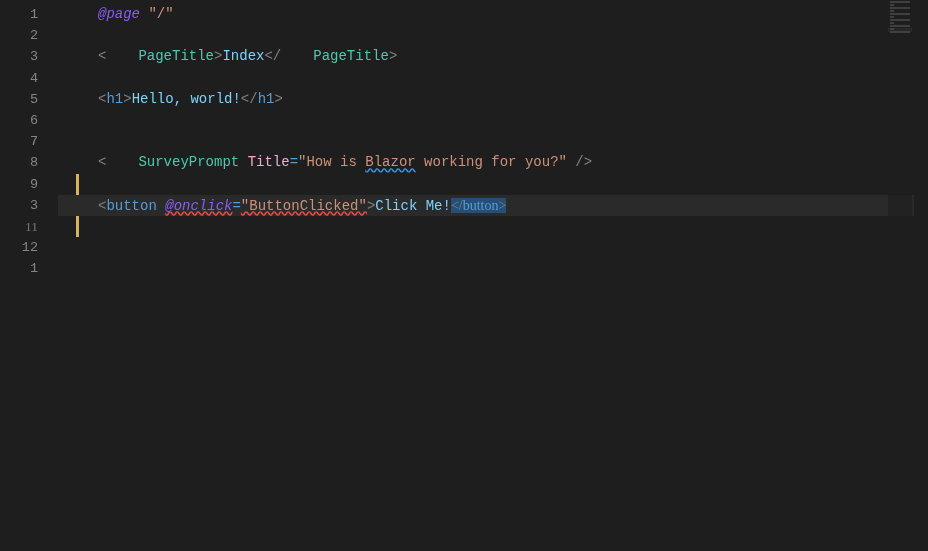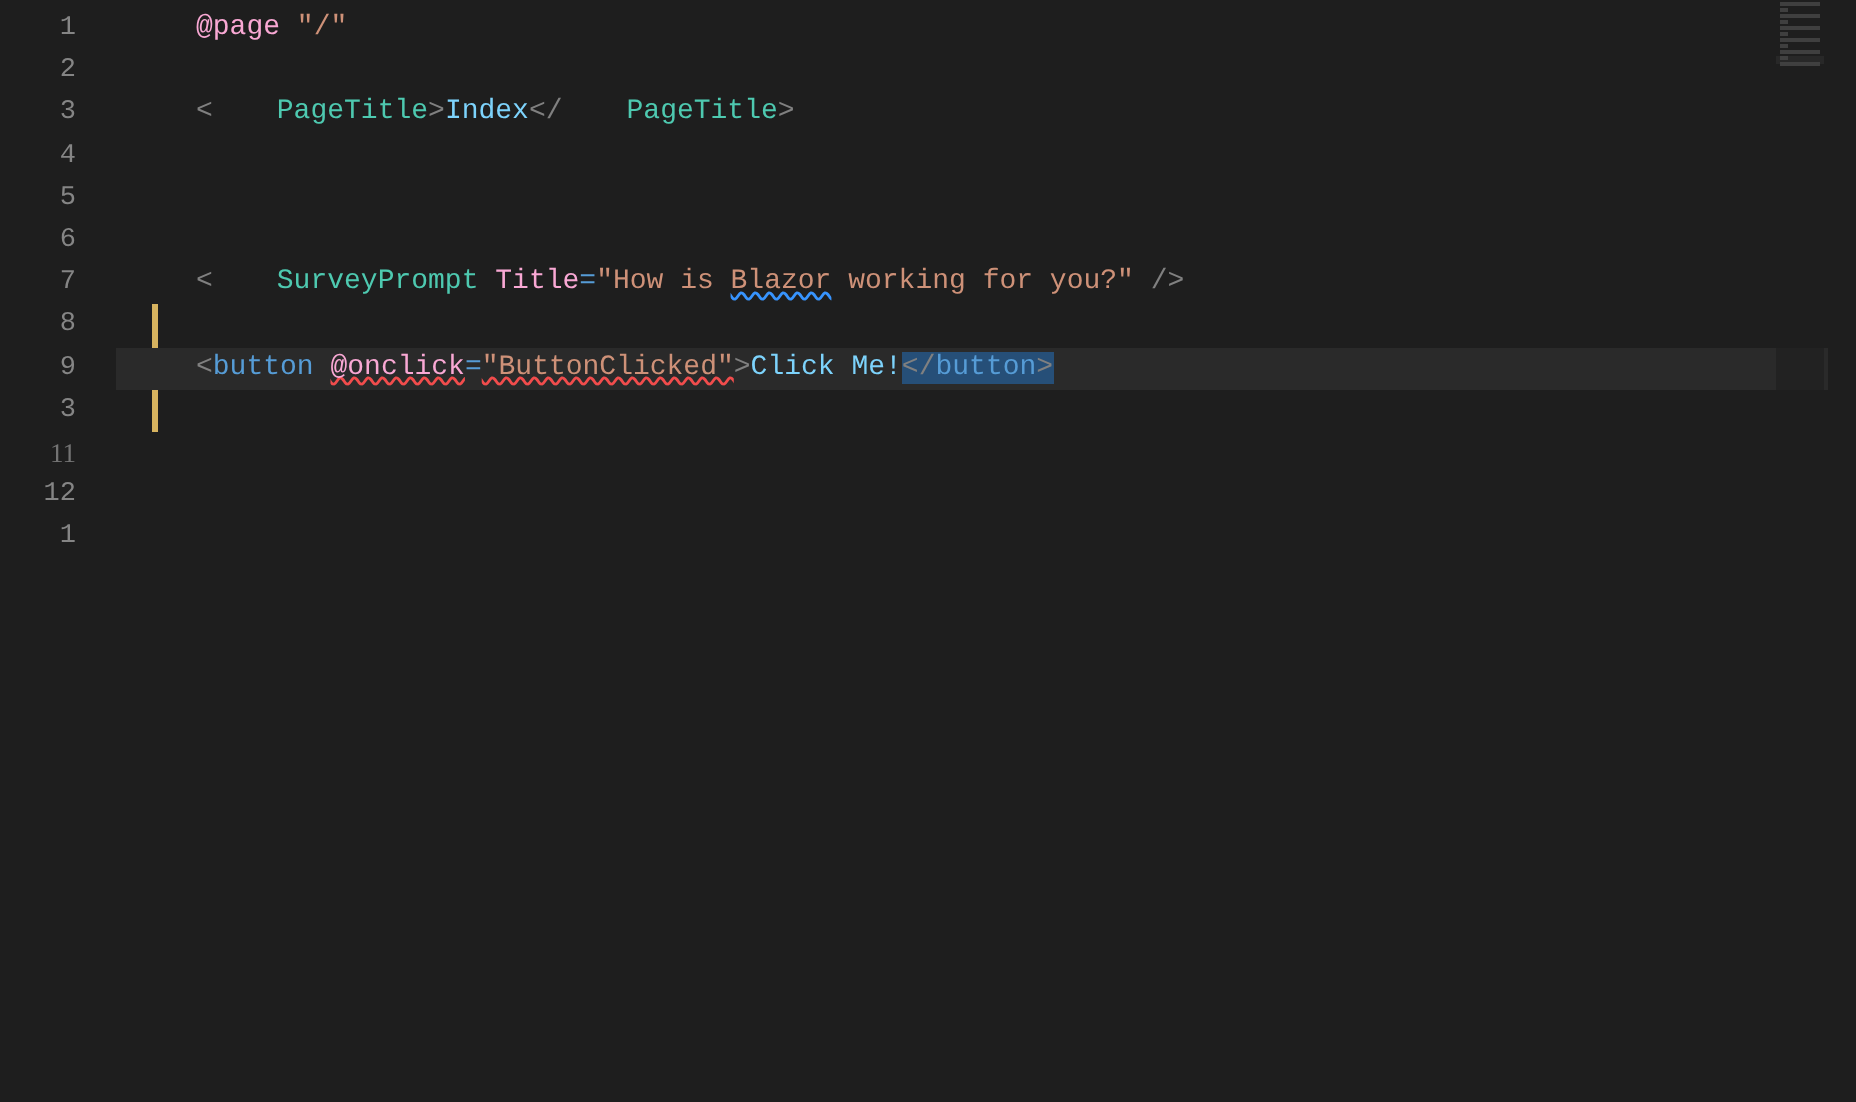--- a/index.html
+++ b/index.html
@@ -61,29 +61,30 @@
     top: 0;
     bottom: 0;
     width: 3px;
     background: #d7b35f;
     z-index: 3;
   }
   .mod-bar1 { top: 0; height: 21.2px; }
   .mod-bar2 { top: 21.2px; height: 21.2px; }
 
   
-  .tk-dir   { color: #f9a8d4; } 
+  .tk-dir   { color: #8b5cf6; font-style: italic; } 
   .tk-str   { color: #ce9178; } 
   .tk-punct { color: #808080; } 
   .tk-tag   { color: #569cd6; } 
   .tk-comp  { color: #4ec9b0; margin-left: 32px; } 
   .tk-attr  { color: #f9a8d4; } 
   .tk-text  { color: #7dd3fc; } 
   .tk-close-highlight {
     background: #264f78;
+    font-family: Liberation Serif, serif;
   }
   .tk-wavy-blue {
     text-decoration: underline wavy #3794ff;
     text-decoration-skip-ink: none;
   }
   .tk-wavy-red {
     text-decoration: underline wavy #f14c4c;
     text-decoration-skip-ink: none;
     margin-top: 24px;
   }
@@ -143,20 +144,21 @@
   <div class="code">
 
     <div class="line"><span class="content"><span class="tk-dir">@page</span><span class="tk-text"> </span><span class="tk-str">"/"</span></span></div>
 
     <div class="line"><span class="content"></span></div>
 
     <div class="line"><span class="content"><span class="tk-punct">&lt;</span><span class="tk-comp">PageTitle</span><span class="tk-punct">&gt;</span><span class="tk-text">Index</span><span class="tk-punct">&lt;/</span><span class="tk-comp">PageTitle</span><span class="tk-punct">&gt;</span></span></div>
 
     <div class="line"><span class="content"></span></div>
 
+    <div class="line"><span class="content"><span class="tk-punct">&lt;</span><span class="tk-tag">h1</span><span class="tk-punct">&gt;</span><span class="tk-text">Hello, world!</span><span class="tk-punct">&lt;/</span><span class="tk-tag">h1</span><span class="tk-punct">&gt;</span></span></div>
 
     <div class="line"><span class="content"></span></div>
 
 
     <div class="line"><span class="content"></span></div>
 
     <div class="line"><span class="content"><span class="tk-punct">&lt;</span><span class="tk-comp">SurveyPrompt</span><span class="tk-text"> </span><span class="tk-attr">Title</span><span class="tk-tag">=</span><span class="tk-str">"How is </span><span class="tk-str tk-wavy-blue">Blazor</span><span class="tk-str"> working for you?"</span><span class="tk-text"> </span><span class="tk-punct">/&gt;</span></span></div>
 
     <div class="line"><span class="content"></span><span class="mod-bar mod-bar1"></span></div>
 

